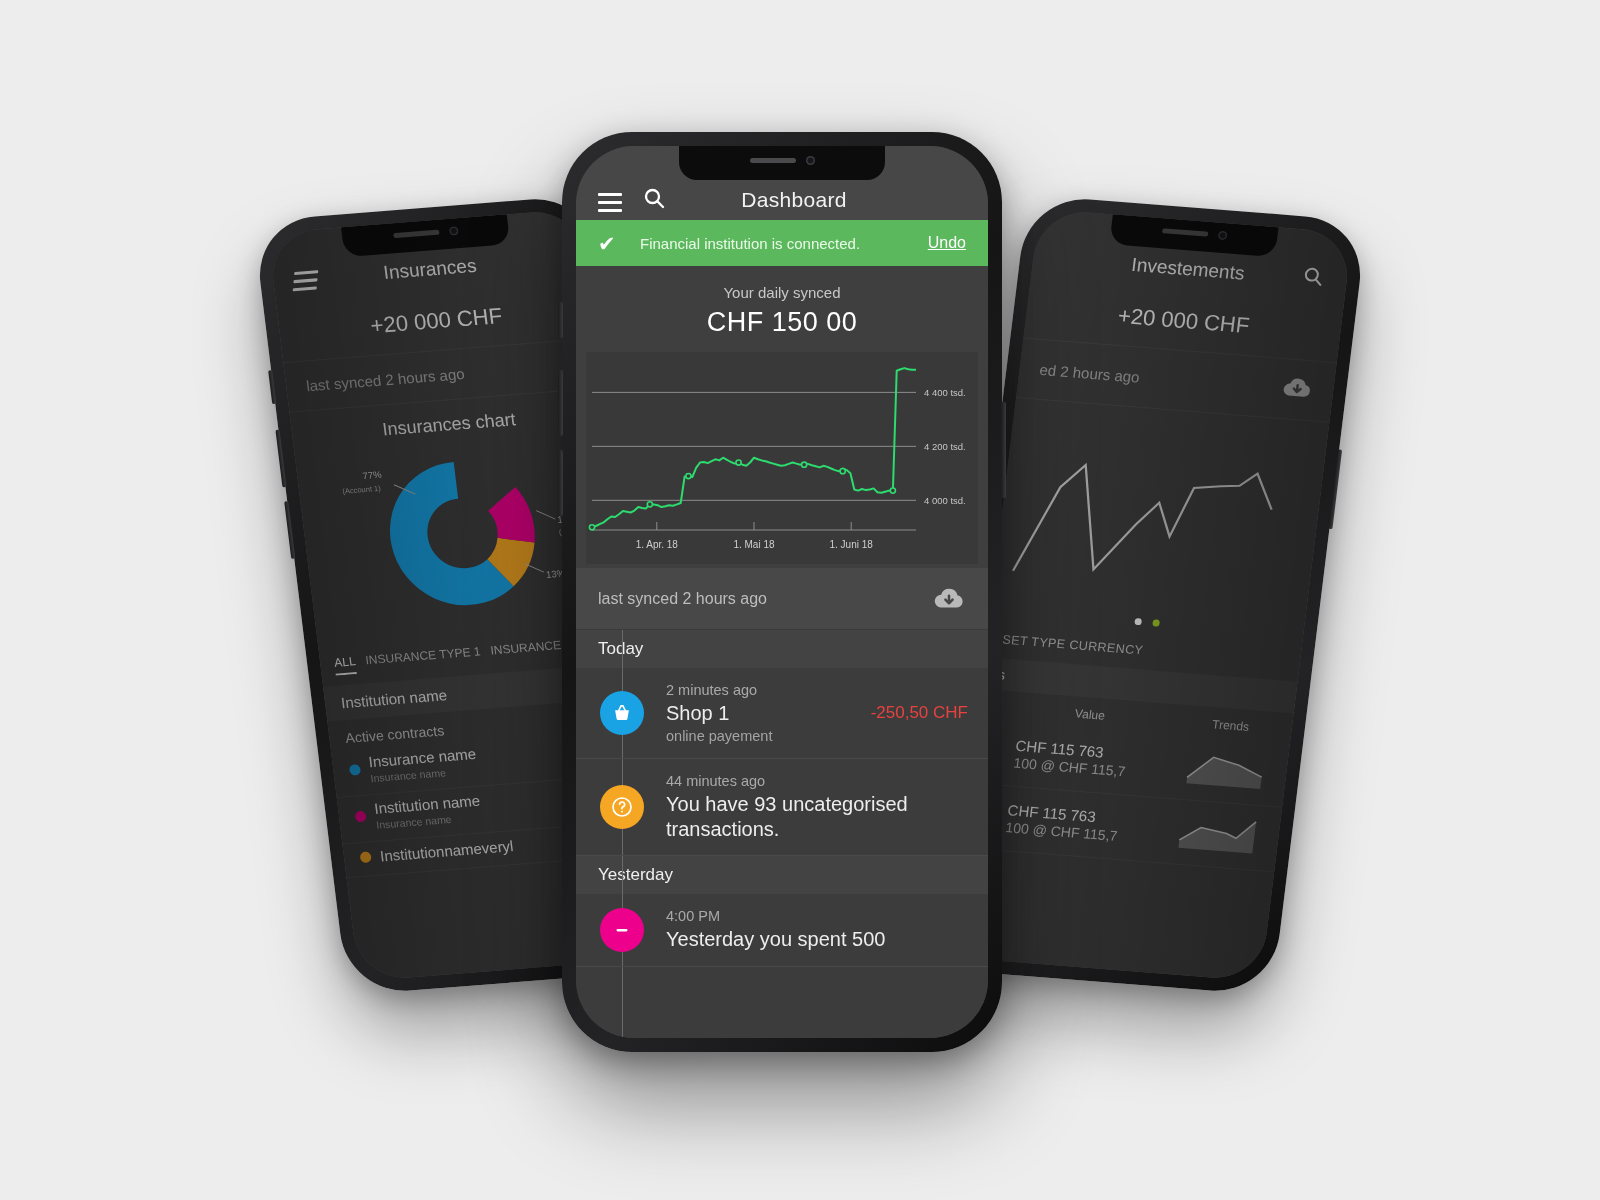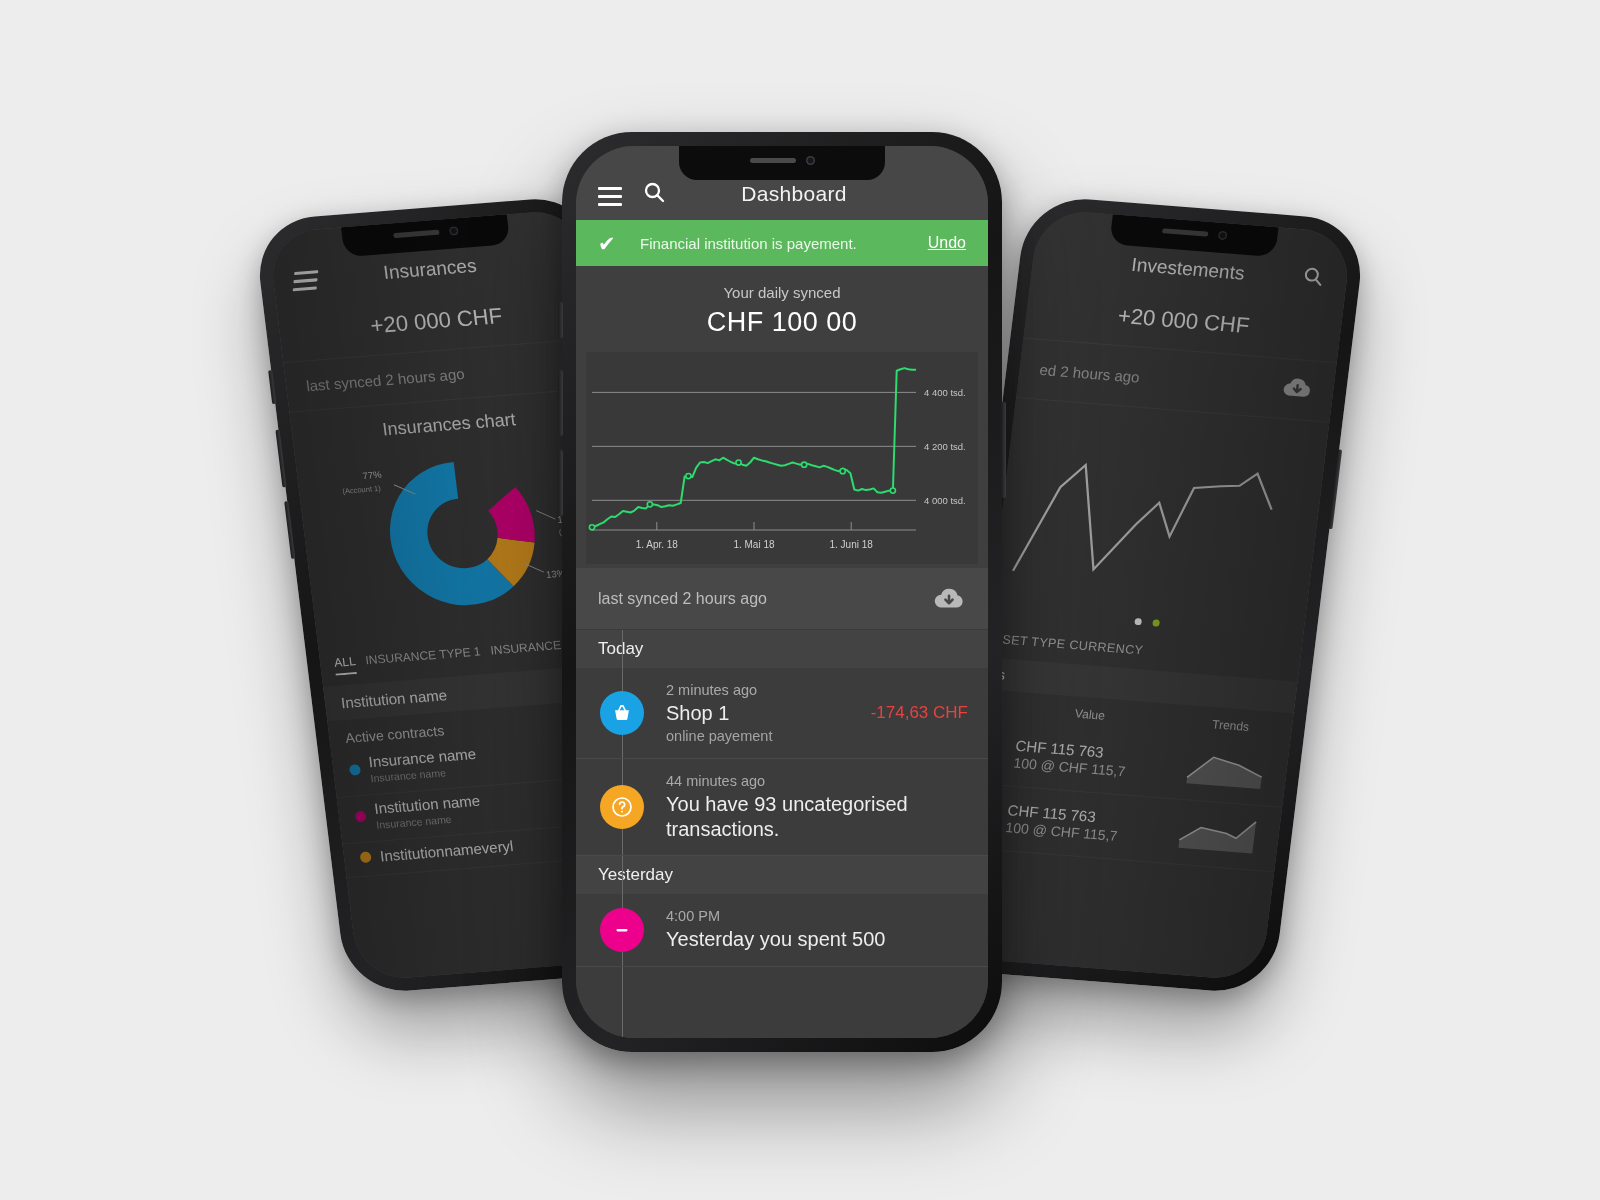--- a/index.html
+++ b/index.html
@@ -54,21 +54,21 @@
     box-shadow: 0 50px 90px rgba(0,0,0,.42), 0 10px 30px rgba(0,0,0,.3);
     z-index: 20;
   }
   .phone.center .inner { border-radius: 58px; background: #3b3b3b; }
   .phone.center .notch { height: 34px; width: 50%; }
 
   
   .screen { position: absolute; inset: 0; display: flex; flex-direction: column; color: #e8e8e8; }
   .appbar {
     height: 74px; flex: 0 0 74px; display: flex; align-items: flex-end;
-    padding: 0 22px 14px; gap: 18px; background: #474747;
+    padding: 0 22px 8px; gap: 18px; background: #474747;
   }
   .appbar .title { flex: 1; text-align: center; font-size: 21px; letter-spacing: .3px; color: #f2f2f2; }
   .icon-btn { width: 28px; height: 28px; display: flex; align-items: center; justify-content: center; cursor: pointer; }
   .hamburger { display: flex; flex-direction: column; gap: 5px; width: 24px; }
   .hamburger i { display: block; height: 3px; background: #fff; border-radius: 1px; }
 
   
   .banner {
     flex: 0 0 46px; background: #5cb85c; display: flex; align-items: center;
     padding: 0 22px; gap: 18px; font-size: 15px; color: #eafaea;
@@ -363,27 +363,27 @@
               <circle cx="10.5" cy="10.5" r="6.5"></circle>
                 <line x1="15.4" y1="15.4" x2="21" y2="21" stroke-linecap="round"></line>
             </svg>
           </div>
           <div class="title">Dashboard</div>
           <div style="width:46px"></div>
         </div>
 
         <div class="banner">
           <span class="check">✔</span>
-          <span class="msg">Financial institution is payement.</span>
+          <span class="msg">Financial institution is connected.</span>
           <span class="undo">Undo</span>
         </div>
 
         <div class="balance-block">
           <div class="balance-label">Your daily synced</div>
-          <div class="balance-value">CHF 100 00</div>
+          <div class="balance-value">CHF 150 00</div>
         </div>
 
         <div class="chart-wrap">
           <div class="chart-box">
             <svg viewBox="0 0 392 212" preserveAspectRatio="none" id="balchart">
               <g id="gridlines">
                   <line x1="6" x2="330" y1="148.31746031746033" y2="148.31746031746033" stroke="#8d8d8d" stroke-width="1"></line>
                   <line x1="6" x2="330" y1="94.34920634920636" y2="94.34920634920636" stroke="#8d8d8d" stroke-width="1"></line>
                   <line x1="6" x2="330" y1="40.38095238095238" y2="40.38095238095238" stroke="#8d8d8d" stroke-width="1"></line>
                 </g>
@@ -439,21 +439,21 @@
               <svg width="22" height="22" viewBox="0 0 24 24" fill="#fff">
                 <path d="M4.5 9h15l-1.6 9.2a1.6 1.6 0 0 1-1.6 1.3H7.7a1.6 1.6 0 0 1-1.6-1.3z"></path>
                 <path d="M8.6 9 11 4.2h2L15.4 9" fill="none" stroke="#fff" stroke-width="1.8" stroke-linecap="round"></path>
               </svg>
             </span>
             <span class="body">
               <span class="time" style="display:block">2 minutes ago</span>
               <span class="main" style="display:block">Shop 1</span>
               <span class="sub" style="display:block">online payement</span>
             </span>
-            <span class="amt">-174,63 CHF</span>
+            <span class="amt">-250,50 CHF</span>
           </div>
 
           <div class="item">
             <span class="bullet" style="background:#f5a623">
               <svg width="24" height="24" viewBox="0 0 24 24" fill="none" stroke="#fff" stroke-width="1.7">
                 <circle cx="12" cy="12" r="9"></circle>
                 <path d="M9.6 9.3a2.5 2.5 0 1 1 3.2 2.6c-.6.25-.8.7-.8 1.3v.5" stroke-linecap="round"></path>
                 <circle cx="12" cy="16.6" r=".95" fill="#fff" stroke="none"></circle>
               </svg>
             </span>

